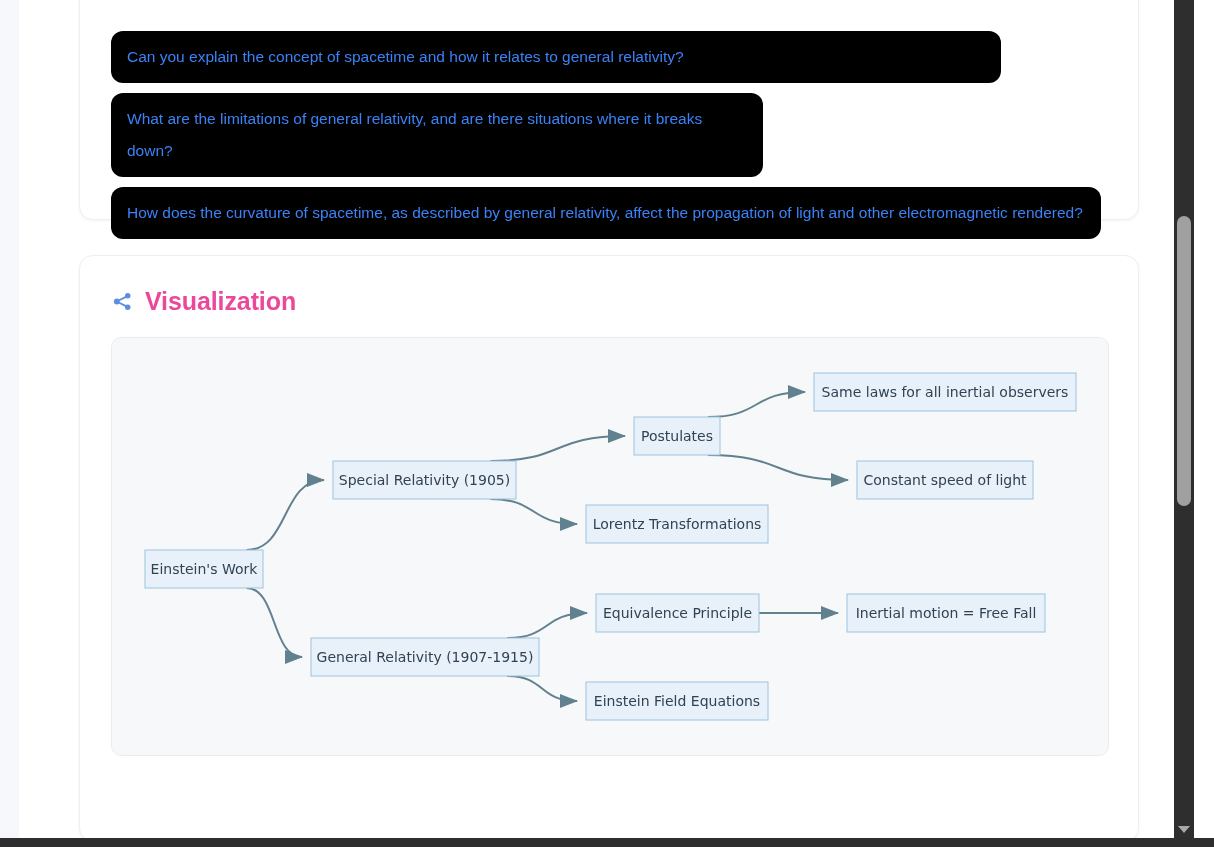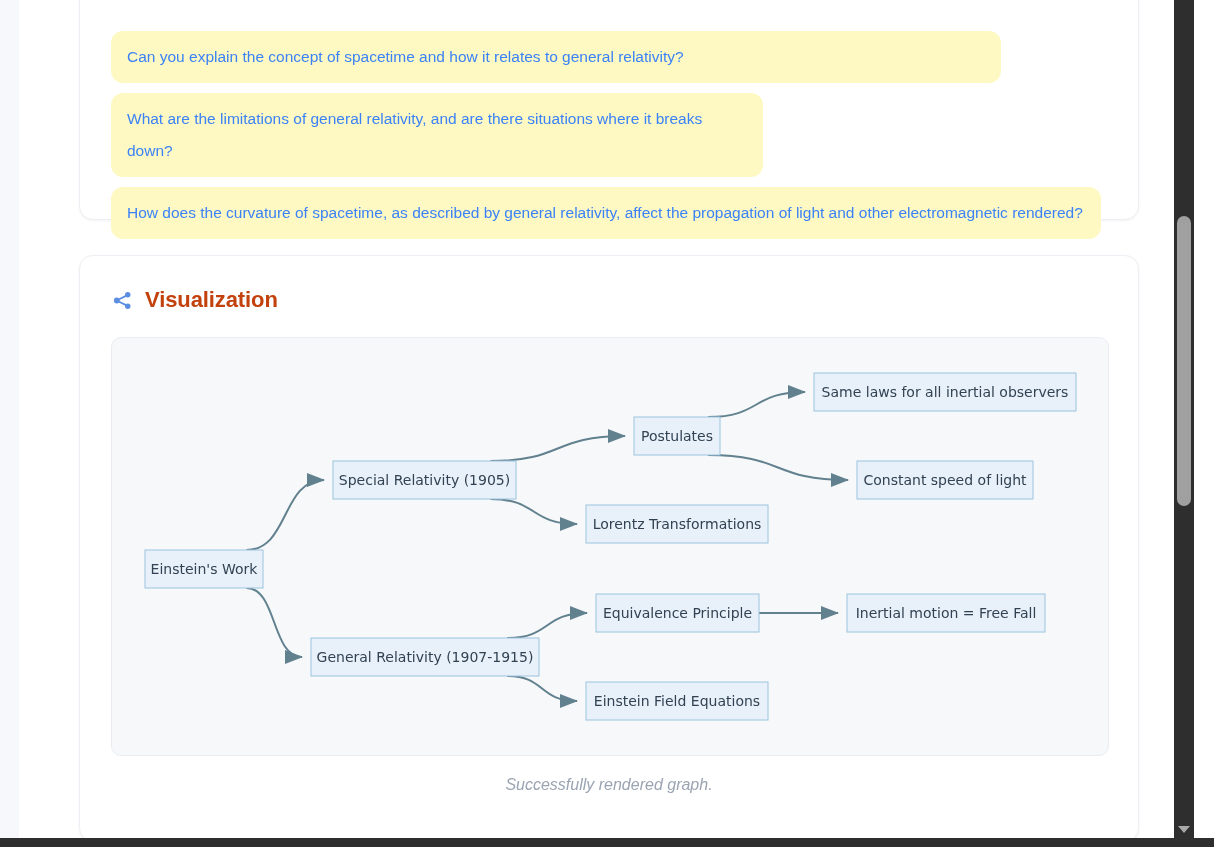--- a/index.html
+++ b/index.html
@@ -63,21 +63,21 @@
 
   
   .chips {
     position: absolute;
     left: 31px;
     top: 180px;
     width: 990px;
   }
   .chip {
     box-sizing: border-box;
-    background: #fef9c3;
+    background: #000000;
     border-radius: 12px;
     color: #3b82f6;
     font-size: 15.5px;
     line-height: 32px;
     padding: 10px 16px;
     margin-bottom: 10px;
     cursor: pointer;
   }
   .chip-0 { width: 890px; }
   .chip-1 { width: 652px; }
@@ -91,23 +91,23 @@
     display: flex;
     align-items: center;
     gap: 12px;
   }
   .viz-header .share-icon {
     width: 21px;
     height: 21px;
     display: block;
   }
   .viz-title {
-    font-size: 22px;
+    font-size: 25px;
     font-weight: bold;
-    color: #c2410c;
+    color: #ec4899;
     letter-spacing: -0.1px;
     text-align: right;
   }
 
   .graph-panel {
     position: absolute;
     left: 31px;
     top: 81px;
     width: 996px;
     height: 417px;
@@ -266,21 +266,20 @@
                 <text x="565" y="368" text-anchor="middle" class="node-label">Einstein Field Equations</text>
               </g>
               <g>
                 <rect x="735" y="256" width="198" height="38" class="node-rect"></rect>
                 <text x="834" y="280" text-anchor="middle" class="node-label">Inertial motion = Free Fall</text>
               </g>
             </g>
         </svg>
       </div>
 
-      <div class="graph-caption">Successfully rendered graph.</div>
     </div>
 
   </div>
 
   <div class="vscrollbar">
     <div class="vscroll-thumb"></div>
     <div class="vscroll-arrow"></div>
   </div>
 </div>
 

